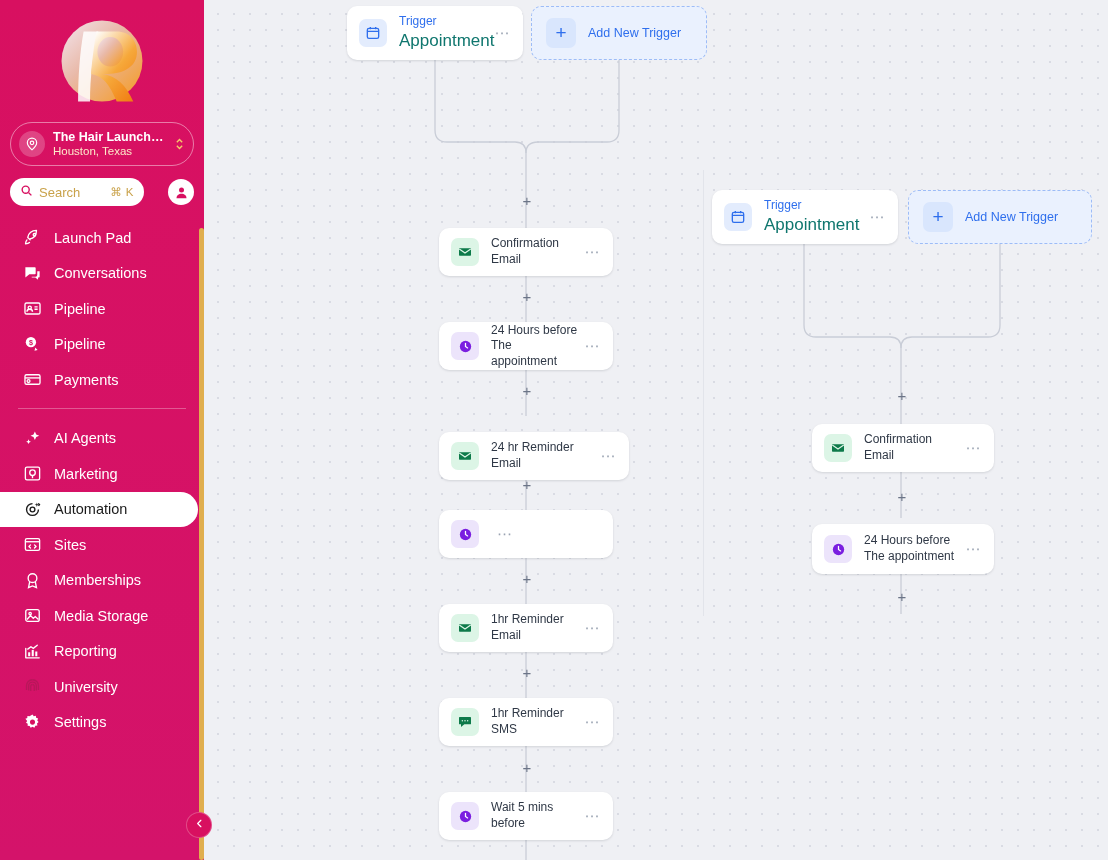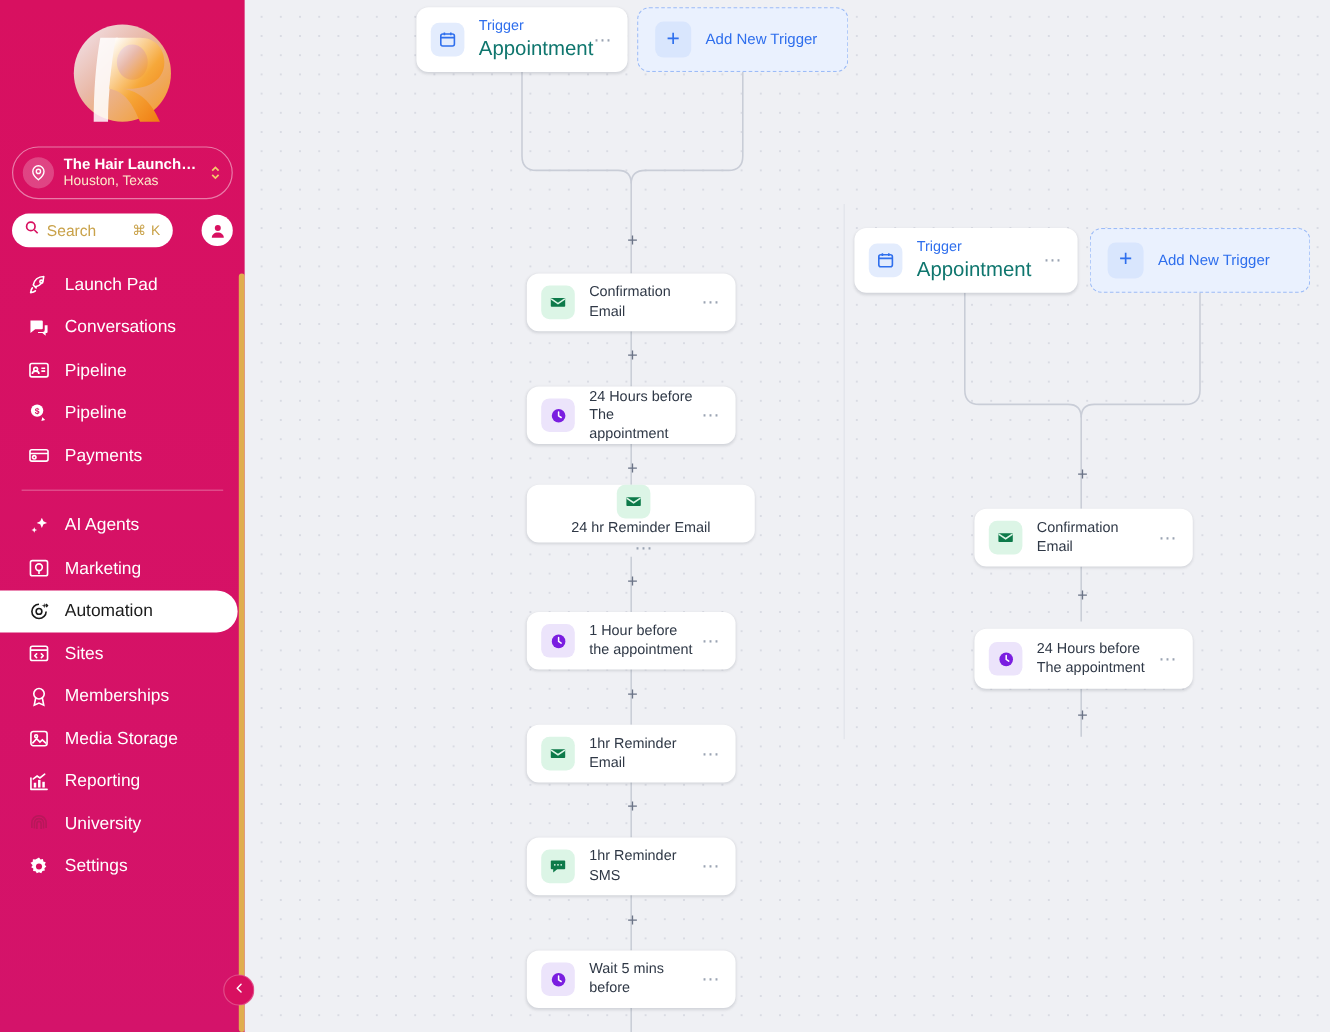--- a/index.html
+++ b/index.html
@@ -480,43 +480,40 @@
           <circle cx="12" cy="12" r="8" fill="#7a1ee0"></circle>
           <path d="M12 7.5V12l3 2" fill="none" stroke="#fff" stroke-width="1.8" stroke-linecap="round"></path>
         </svg>
       </div>
       <div class="nbody">
           <div class="ntitle">24 Hours before The appointment</div>
         </div>
       <div class="ndots">⋯</div>
     </div>
 
-    <div class="node" style="left:235px; top:404px; width:190px; height:48px;flex-direction:column;">
+    <div class="node" style="left:235px; top:432px; width:190px; height:48px;">
       <div class="nicon green">
         <svg width="16" height="16" viewBox="0 0 24 24" fill="#0d7a4a">
           <path d="M4 6.5h16c.6 0 1 .4 1 1v9c0 .6-.4 1-1 1H4c-.6 0-1-.4-1-1v-9c0-.6.4-1 1-1z"></path>
           <path d="M3.4 7.6L12 13.4l8.6-5.8" fill="none" stroke="#dcf5e6" stroke-width="1.9"></path>
         </svg>
       </div>
       <div class="nbody">
           <div class="ntitle">24 hr Reminder Email</div>
         </div>
       <div class="ndots">⋯</div>
     </div>
 
     <div class="node" style="left:235px; top:510px; width:174px; height:48px;">
       <div class="nicon purple">
         <svg width="17" height="17" viewBox="0 0 24 24">
           <circle cx="12" cy="12" r="8" fill="#7a1ee0"></circle>
           <path d="M12 7.5V12l3 2" fill="none" stroke="#fff" stroke-width="1.8" stroke-linecap="round"></path>
         </svg>
       </div>
-      <div class="nbody">
-          <div class="ntitle">1 Hour before the appointment</div>
-        </div>
       <div class="ndots">⋯</div>
     </div>
 
     <div class="node" style="left:235px; top:604px; width:174px; height:48px;">
       <div class="nicon green">
         <svg width="16" height="16" viewBox="0 0 24 24" fill="#0d7a4a">
           <path d="M4 6.5h16c.6 0 1 .4 1 1v9c0 .6-.4 1-1 1H4c-.6 0-1-.4-1-1v-9c0-.6.4-1 1-1z"></path>
           <path d="M3.4 7.6L12 13.4l8.6-5.8" fill="none" stroke="#dcf5e6" stroke-width="1.9"></path>
         </svg>
       </div>

